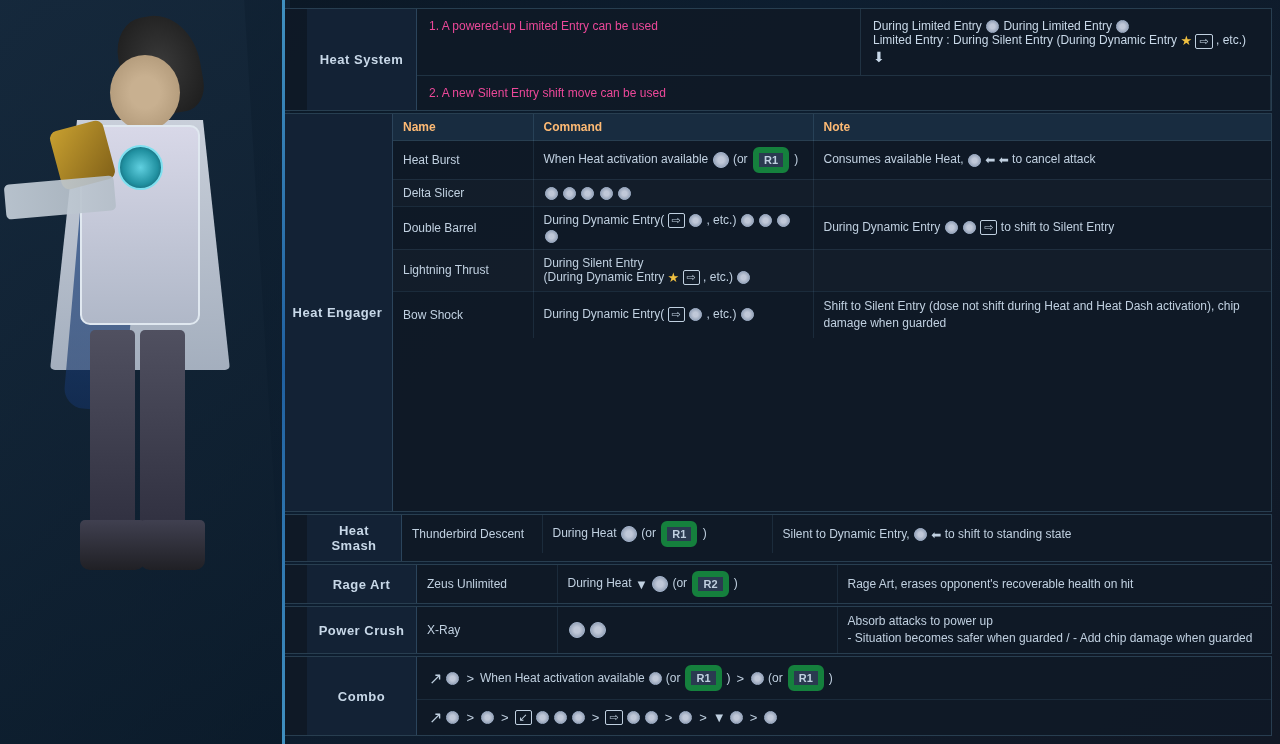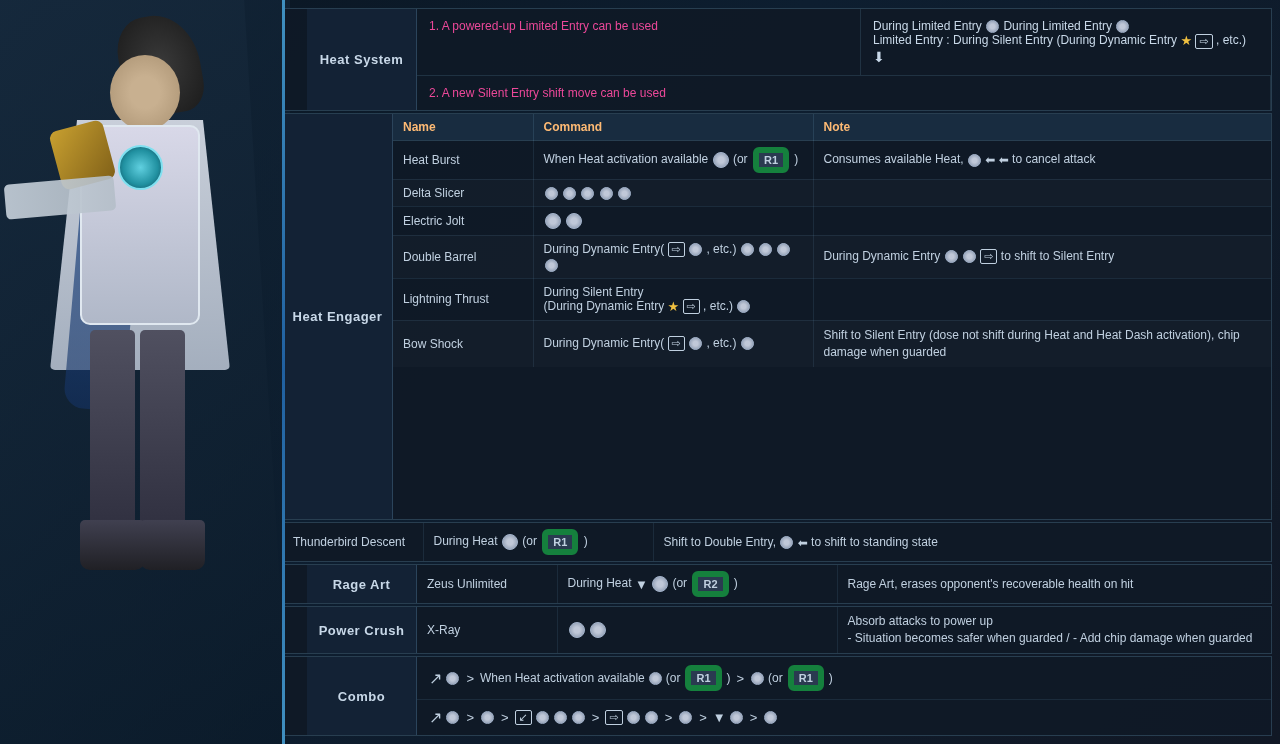--- a/index.html
+++ b/index.html
@@ -347,28 +347,20 @@
             <td>
               <span class="btn-icon-sm"></span>
               <span class="btn-icon-sm"></span>
               <span class="btn-icon-sm"></span>
               <span class="btn-icon-sm"></span>
               <span class="btn-icon-sm"></span>
             </td>
             <td></td>
           </tr>
 
-          <tr>
-            <td>Electric Jolt</td>
-            <td>
-              <span class="btn-icon"></span>
-              <span class="btn-icon"></span>
-            </td>
-            <td></td>
-          </tr>
 
           <tr>
             <td>Double Barrel</td>
             <td>
               <span>During Dynamic Entry( </span>
               <span style="display:inline-block;border:1px solid #c0d0e0;padding:0 3px;font-size:11px;border-radius:2px;vertical-align:middle;">⇨</span>
               <span class="btn-icon-sm"></span>
               <span>, etc.)</span>
               <span class="btn-icon-sm"></span>
               <span class="btn-icon-sm"></span>
@@ -408,34 +400,35 @@
             <td class="note-small">Shift to Silent Entry (dose not shift during Heat and Heat Dash activation), chip damage when guarded</td>
           </tr>
         </tbody>
       </table>
     </div>
   </div>
 
   <div style="display:flex;gap:2px;">
 
     <div class="section-block" style="flex:1;">
+      <div class="section-label" style="width:95px;min-width:95px;">Heat Smash</div>
       <div style="flex:1;">
         <table class="moves-table">
           <tbody>
             <tr>
               <td class="col-name">Thunderbird Descent</td>
               <td style="width:230px;">
                 <span>During Heat </span>
                 <span class="btn-icon"></span>
                 <span> (or </span>
                 <span class="r1-badge">R1</span>
                 <span>)</span>
               </td>
               <td>
-                <span>Shift to Double Entry, </span>
+                <span>Silent to Dynamic Entry, </span>
                 <span class="btn-icon-sm"></span>
                 <span style="font-size:12px;vertical-align:middle;">⬅</span>
                 <span> to shift to standing state</span>
               </td>
             </tr>
           </tbody>
         </table>
       </div>
     </div>
   </div>

